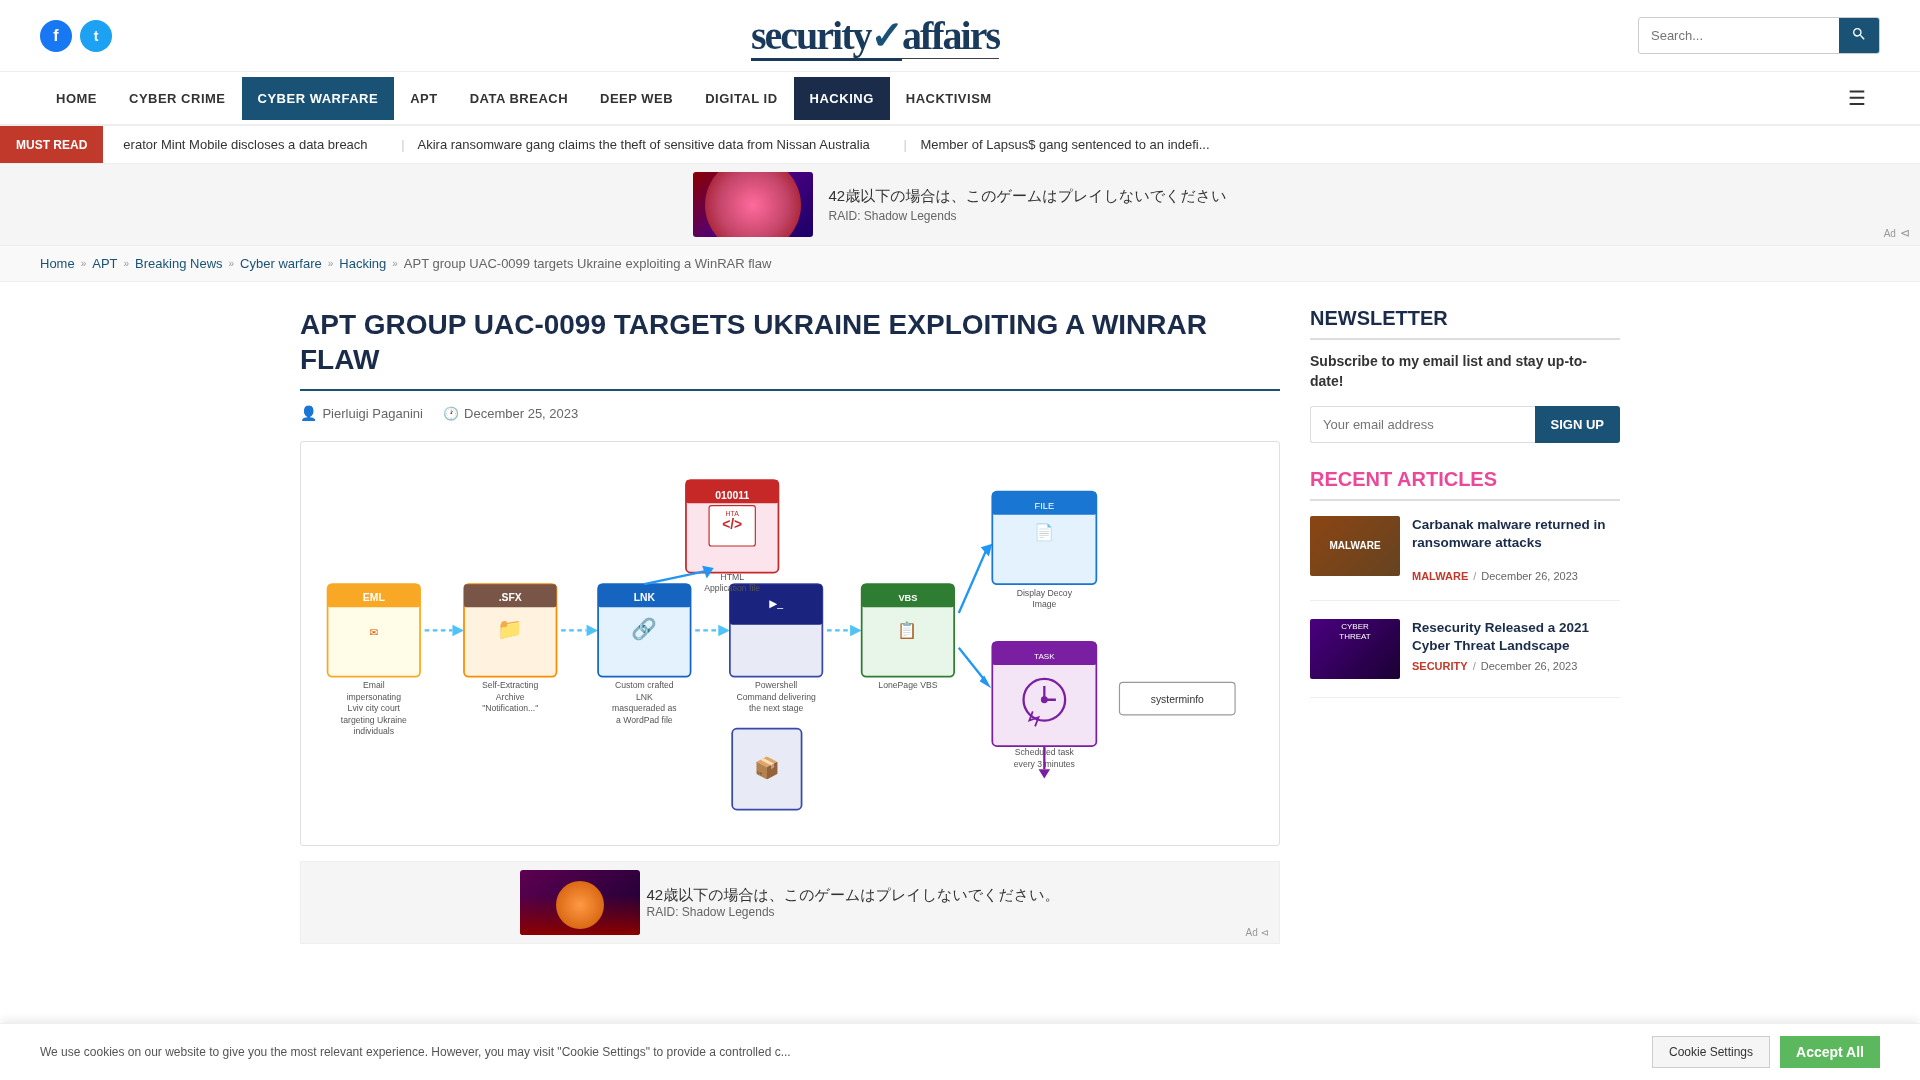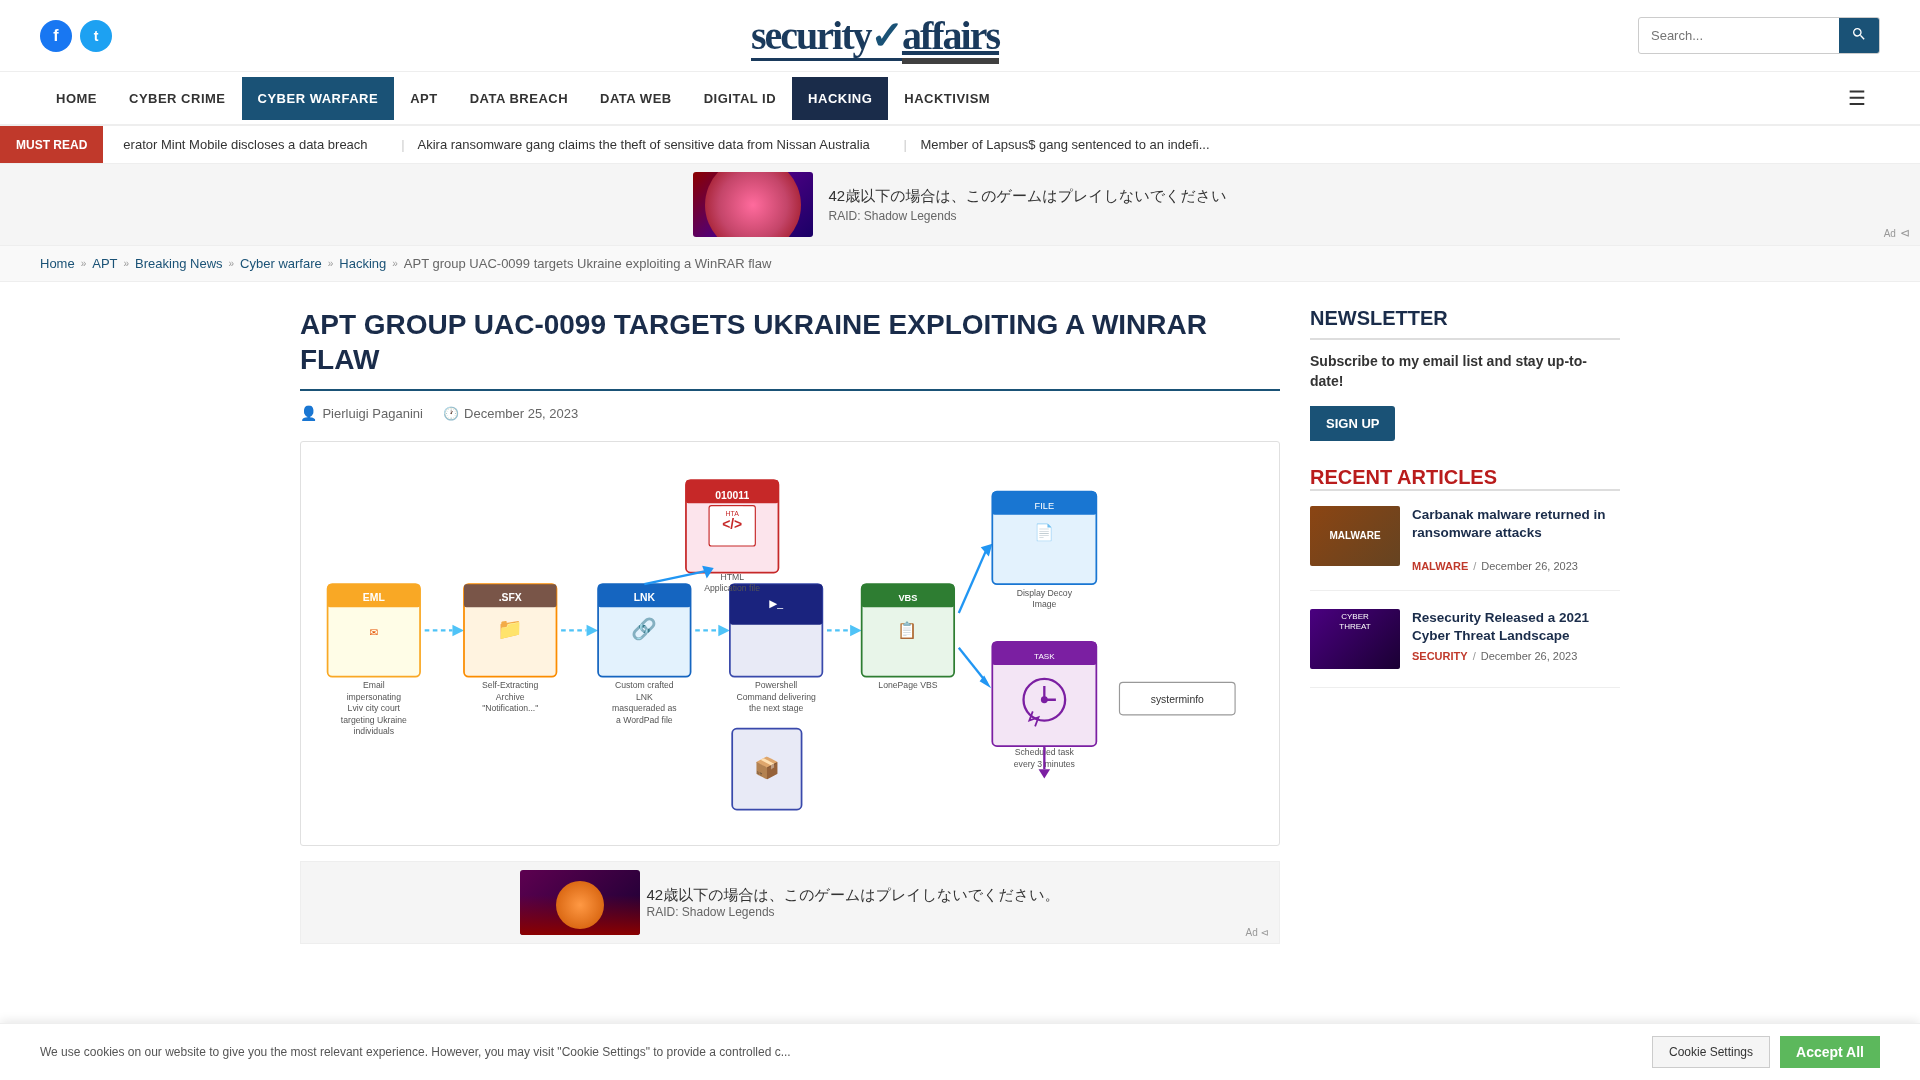--- a/index.html
+++ b/index.html
@@ -13,41 +13,41 @@
     <div style="width:32px;height:32px;border-radius:50%;background:#1877f2;display:flex;align-items:center;justify-content:center;cursor:pointer;">
       <span style="color:#fff;font-weight:900;font-size:16px;">f</span>
     </div>
     <div style="width:32px;height:32px;border-radius:50%;background:#1da1f2;display:flex;align-items:center;justify-content:center;cursor:pointer;">
       <span style="color:#fff;font-weight:900;font-size:14px;">t</span>
     </div>
   </div>
 
   <div style="cursor:pointer; text-align:center;">
     <div style="font-size:40px;font-weight:900;color:#1a3a5c;letter-spacing:-2px;font-family:Georgia,serif;position:relative;display:inline-block;">
-      <span style="border-bottom:3px solid #1a3a5c;">security</span><span style="border-bottom:3px solid #1a3a5c;color:#1a5276;">✓</span><span style="border-bottom:6px solid #404040;text-decoration:underline;">affairs</span>
+      <span style="border-bottom:3px solid #1a3a5c;">security</span><span style="border-bottom:3px solid #1a3a5c;color:#1a5276;">✓</span><span style="border-bottom:1px solid #404040;">affairs</span>
     </div>
   </div>
 
   <div style="display:flex;align-items:center;border:1px solid #ccc;border-radius:3px;overflow:hidden;">
     <input type="text" style="padding: 8px 12px; border: none; outline: none; width: 200px; font-size: 13px; color: rgb(153, 153, 153);" placeholder="Search...">
     <button style="background:#1a5276;border:none;padding:8px 12px;cursor:pointer;">
       <svg width="16" height="16" viewBox="0 0 24 24" fill="white">
         <path d="M15.5 14h-.79l-.28-.27A6.471 6.471 0 0 0 16 9.5 6.5 6.5 0 1 0 9.5 16c1.61 0 3.09-.59 4.23-1.57l.27.28v.79l5 4.99L20.49 19l-4.99-5zm-6 0C7.01 14 5 11.99 5 9.5S7.01 5 9.5 5 14 7.01 14 9.5 11.99 14 9.5 14z"></path>
       </svg>
     </button>
   </div>
 </div>
 
 <nav style="display:flex;align-items:center;padding:0 40px;border-bottom:2px solid #eee;background:#fff;">
   <a href="#" style="padding:14px 16px;text-decoration:none;color:#333;font-size:13px;font-weight:700;letter-spacing:0.5px;">HOME</a>
   <a href="#" style="padding:14px 16px;text-decoration:none;color:#333;font-size:13px;font-weight:700;letter-spacing:0.5px;">CYBER CRIME</a>
   <a href="#" style="padding:14px 16px;text-decoration:none;background:#1a5276;color:#fff;font-size:13px;font-weight:700;letter-spacing:0.5px;">CYBER WARFARE</a>
   <a href="#" style="padding:14px 16px;text-decoration:none;color:#333;font-size:13px;font-weight:700;letter-spacing:0.5px;">APT</a>
   <a href="#" style="padding:14px 16px;text-decoration:none;color:#333;font-size:13px;font-weight:700;letter-spacing:0.5px;">DATA BREACH</a>
-  <a href="#" style="padding:14px 16px;text-decoration:none;color:#333;font-size:13px;font-weight:700;letter-spacing:0.5px;">DATA WEB</a>
+  <a href="#" style="padding:14px 16px;text-decoration:none;color:#333;font-size:13px;font-weight:700;letter-spacing:0.5px;">DEEP WEB</a>
   <a href="#" style="padding:14px 16px;text-decoration:none;color:#333;font-size:13px;font-weight:700;letter-spacing:0.5px;">DIGITAL ID</a>
   <a href="#" style="padding:14px 16px;text-decoration:none;background:#1a2c4a;color:#fff;font-size:13px;font-weight:700;letter-spacing:0.5px;">HACKING</a>
   <a href="#" style="padding:14px 16px;text-decoration:none;color:#333;font-size:13px;font-weight:700;letter-spacing:0.5px;">HACKTIVISM</a>
   <div style="margin-left:auto;padding:14px;cursor:pointer;font-size:20px;color:#333;">☰</div>
 </nav>
 
 <div style="display:flex;align-items:center;border-bottom:1px solid #eee;background:#fff;height:38px;overflow:hidden;">
   <div style="background:#c0392b;color:#fff;padding:0 16px;font-size:12px;font-weight:700;white-space:nowrap;height:100%;display:flex;align-items:center;">MUST READ</div>
   <div style="padding:0 20px;font-size:13px;color:#333;white-space:nowrap;overflow:hidden;text-overflow:ellipsis;">
     <span style="margin-right:30px;">erator Mint Mobile discloses a data breach</span>
@@ -223,26 +223,27 @@
       </div>
     </div>
   </div>
 
   <div style="width:310px;flex-shrink:0;">
 
     <div style="margin-bottom:25px;">
       <div style="font-size:20px;font-weight:700;color:#1a2c4a;padding-bottom:8px;border-bottom:2px solid #ddd;margin-bottom:12px;">NEWSLETTER</div>
       <div style="font-size:14px;font-weight:700;color:#333;margin-bottom:15px;line-height:1.4;">Subscribe to my email list and stay up-to-date!</div>
       <div style="display:flex;">
+        <input type="email" style="flex: 1 1 0%; padding: 10px 12px; border-top: 1px solid rgb(221, 221, 221); border-bottom: 1px solid rgb(221, 221, 221); border-left: 1px solid rgb(221, 221, 221); border-image: initial; border-right: none; outline: none; font-size: 13px; color: rgb(153, 153, 153); border-radius: 3px 0px 0px 3px;" placeholder="Your email address">
         <button style="background:#1a5276;color:#fff;border:none;padding:10px 16px;font-size:13px;font-weight:700;cursor:pointer;border-radius:0 3px 3px 0;white-space:nowrap;">SIGN UP</button>
       </div>
     </div>
 
     <div>
-      <div style="font-size:20px;font-weight:700;color:#b91c1c;padding-bottom:0;border-bottom:2px solid #ddd;margin-bottom:15px;">RECENT ARTICLES</div>
+      <div style="font-size:20px;font-weight:700;color:#ec4899;padding-bottom:8px;border-bottom:2px solid #ddd;margin-bottom:15px;">RECENT ARTICLES</div>
 
       <div style="display:flex;gap:12px;margin-bottom:18px;padding-bottom:18px;border-bottom:1px solid #eee;cursor:pointer;">
         <div style="width:90px;height:60px;background:linear-gradient(135deg,#8B4513,#654321);flex-shrink:0;border-radius:2px;overflow:hidden;display:flex;align-items:center;justify-content:center;">
           <div style="color:#fff;font-size:10px;text-align:center;padding:5px;line-height:1.2;font-weight:bold;">MALWARE</div>
         </div>
         <div>
           <div style="font-size:13.5px;font-weight:700;color:#1a2c4a;line-height:1.3;margin-bottom:19px;">Carbanak malware returned in ransomware attacks</div>
           <div style="font-size:11px;display:flex;align-items:center;gap:5px;">
             <span style="color:#c0392b;font-weight:700;text-transform:uppercase;cursor:pointer;">MALWARE</span>
             <span style="color:#999;">/</span>

